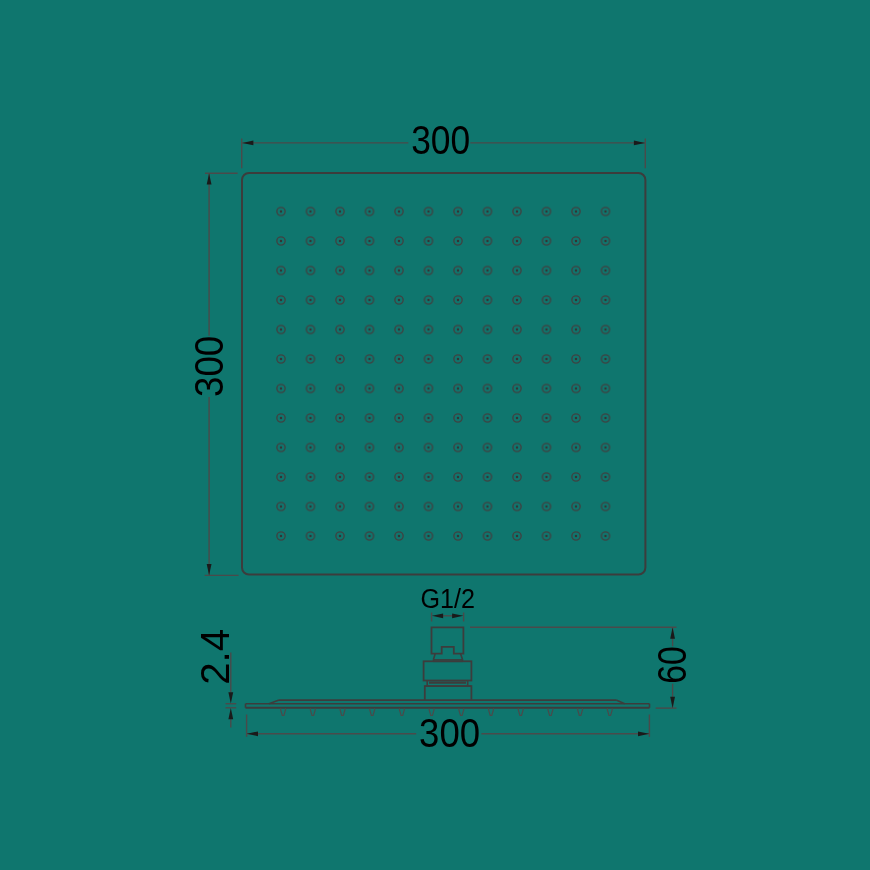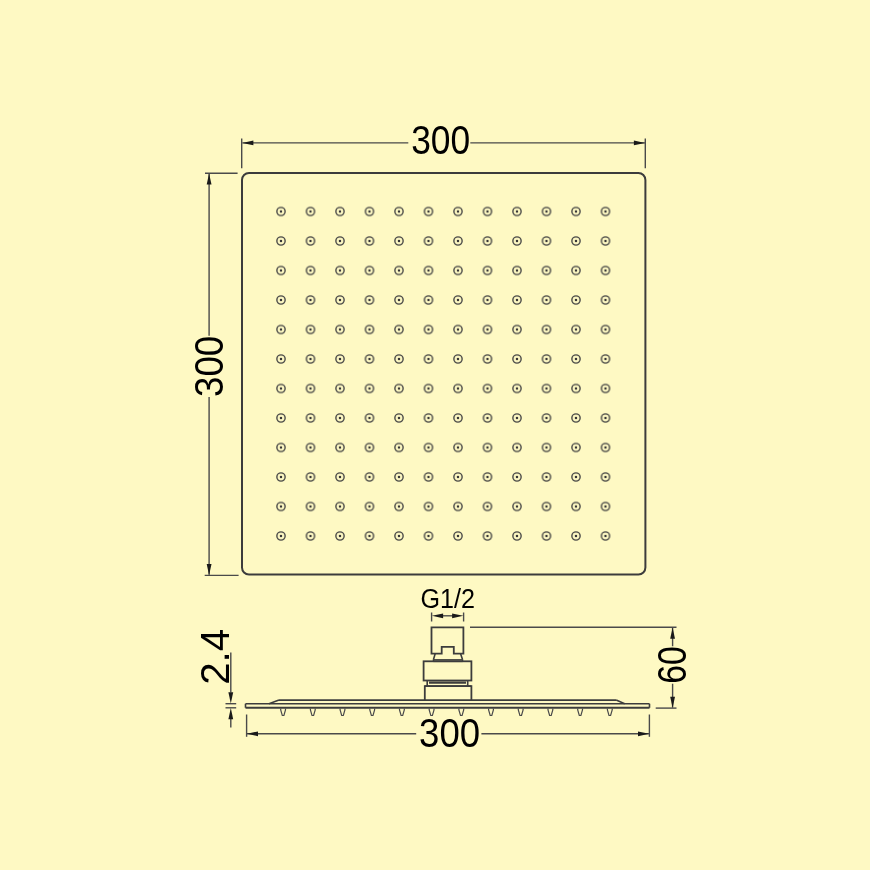--- a/index.html
+++ b/index.html
@@ -1,16 +1,16 @@
 <!DOCTYPE html>
 <html><head>
 <meta charset="utf-8">
 <style>
   html,body{margin:0;padding:0;background:#ffffff;}
-  .page{width:870px;height:870px;position:relative;background:#fef9c3;}
+  .page{width:870px;height:870px;position:relative;background:#0f766e;}
   svg{position:absolute;top:0;left:0;}
   text{font-family:"Liberation Sans",sans-serif;fill:#000;}
 </style>
 </head>
 <body>
 <div class="page">
 <svg width="870" height="870" viewBox="0 0 870 870">
   <defs>
     <pattern id="dotpat" x="266.25" y="196.75" width="29.5" height="29.5" patternUnits="userSpaceOnUse">
       <circle cx="14.75" cy="14.75" r="4.1" fill="none" stroke="#3f3f3f" stroke-width="1.35"></circle>

